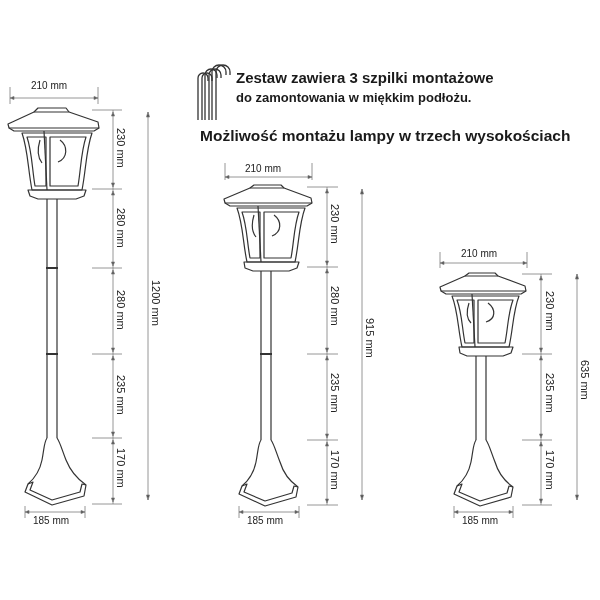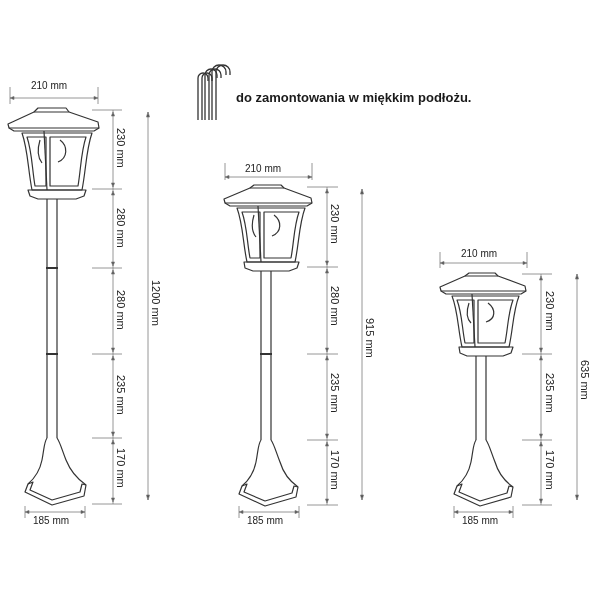--- a/index.html
+++ b/index.html
@@ -13,21 +13,23 @@
   .lbl { position: absolute; font-size: 10px; color: #222; white-space: nowrap; line-height: 12px; }
   .vlbl { position: absolute; font-size: 11px; color: #222; white-space: nowrap;
           transform-origin: 0 0; transform: rotate(90deg); line-height: 12px; }
   svg { position: absolute; left: 0; top: 0; }
 </style>
 </head>
 <body>
 
 <div class="stage">
 
+  <div class="hdr hdr1">Zestaw zawiera 3 szpilki montażowe</div>
   <div class="hdr hdr2">do zamontowania w miękkim podłożu.</div>
+  <div class="hdr hdr3">Możliwość montażu lampy w trzech wysokościach</div>
 
   <svg width="600" height="600" viewBox="0 0 600 600">
     <g fill="none" stroke="#333" stroke-width="1.3">
       <path d="M198 120 V78 a5 5 0 0 1 10 0 v3"></path>
       <path d="M202 120 V78 a5 5 0 0 1 10 0 v3"></path>
       <path d="M205 120 V75 a6 6 0 0 1 12 0 v3"></path>
       <path d="M209 120 V75 a6 6 0 0 1 12 0 v3"></path>
       <path d="M212 120 V72 a7 7 0 0 1 14 0 v3"></path>
       <path d="M216 120 V72 a7 7 0 0 1 14 0 v3"></path>
     </g>

